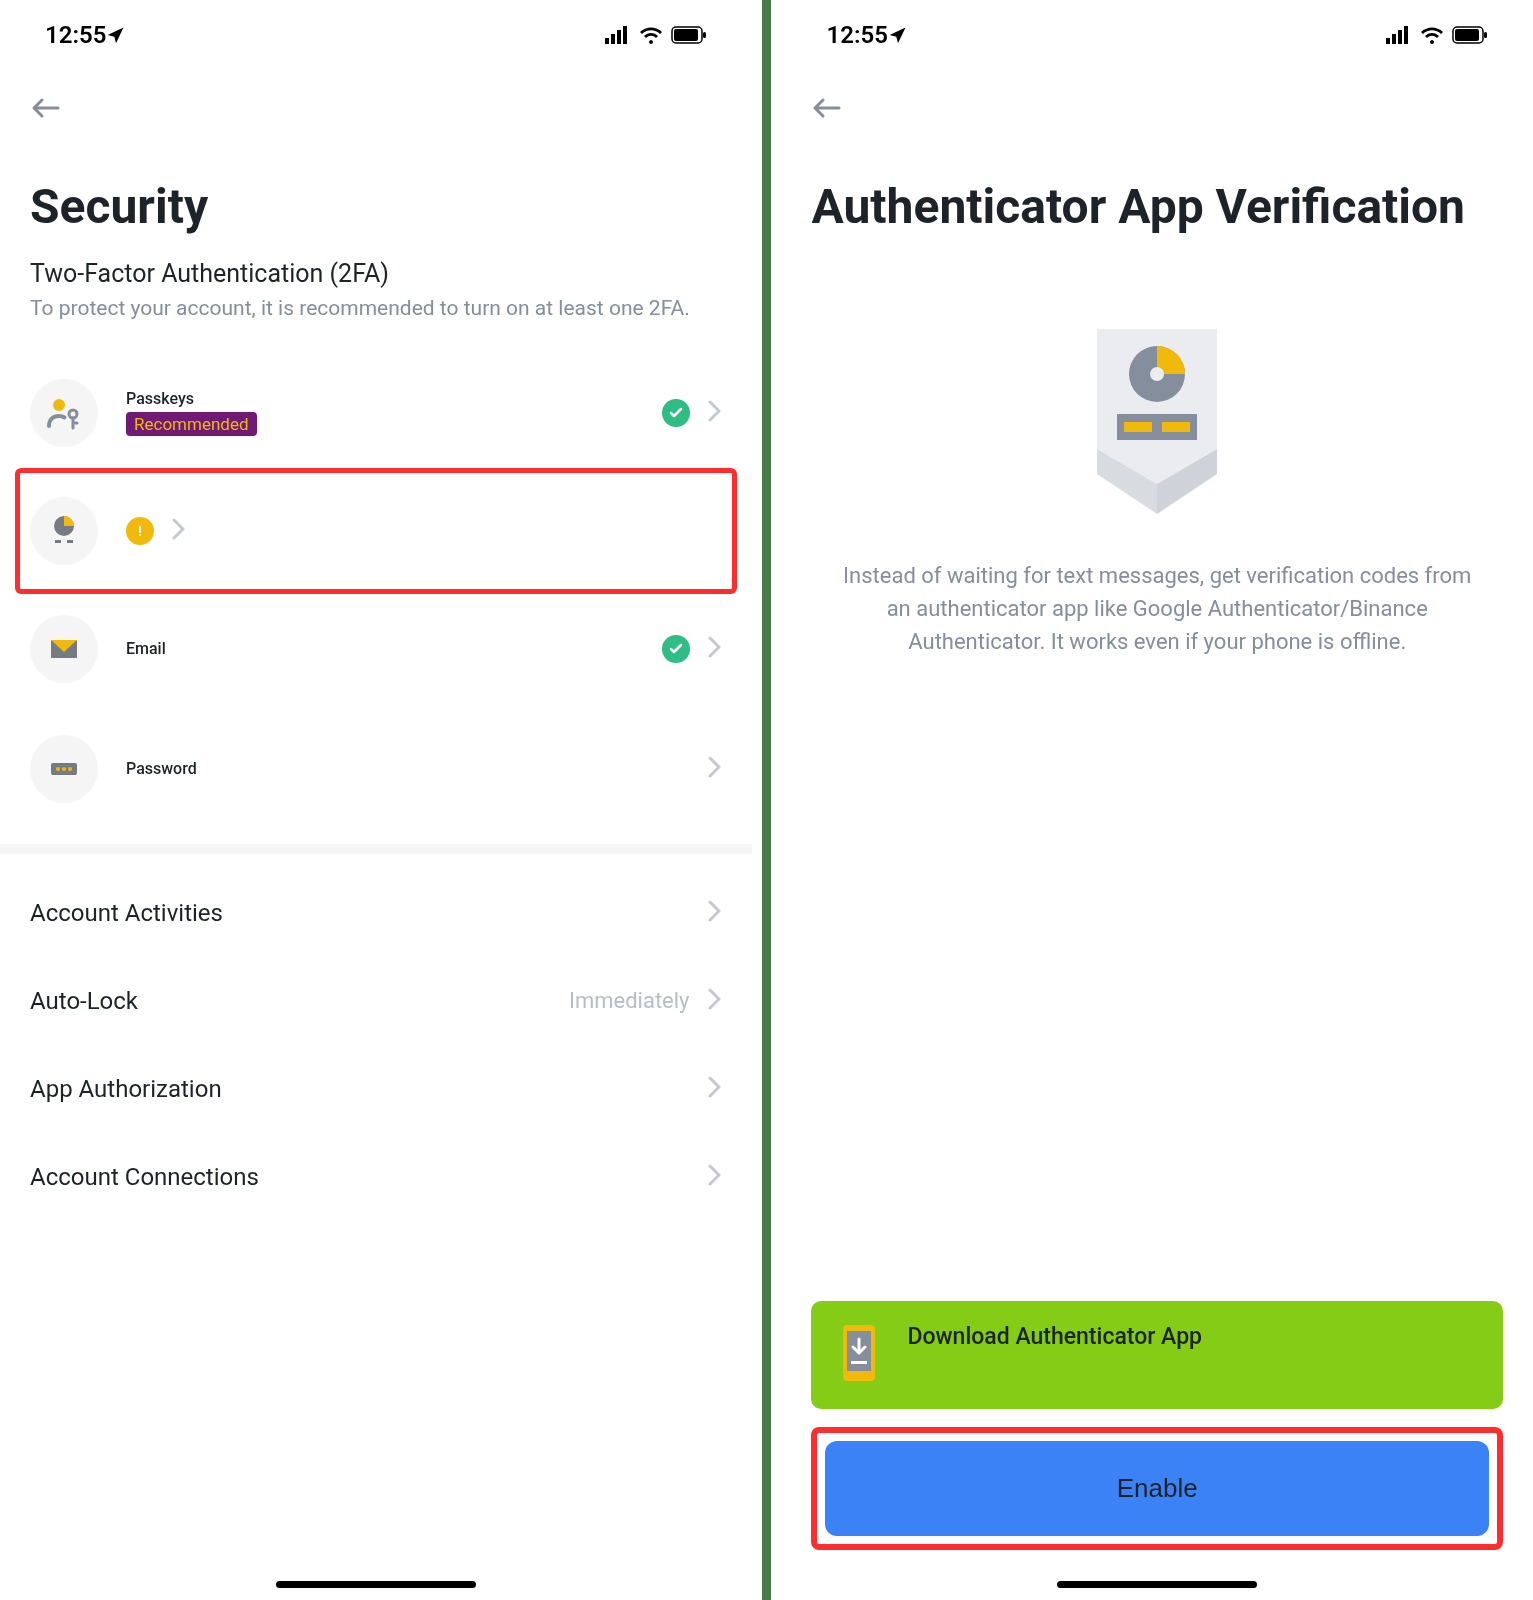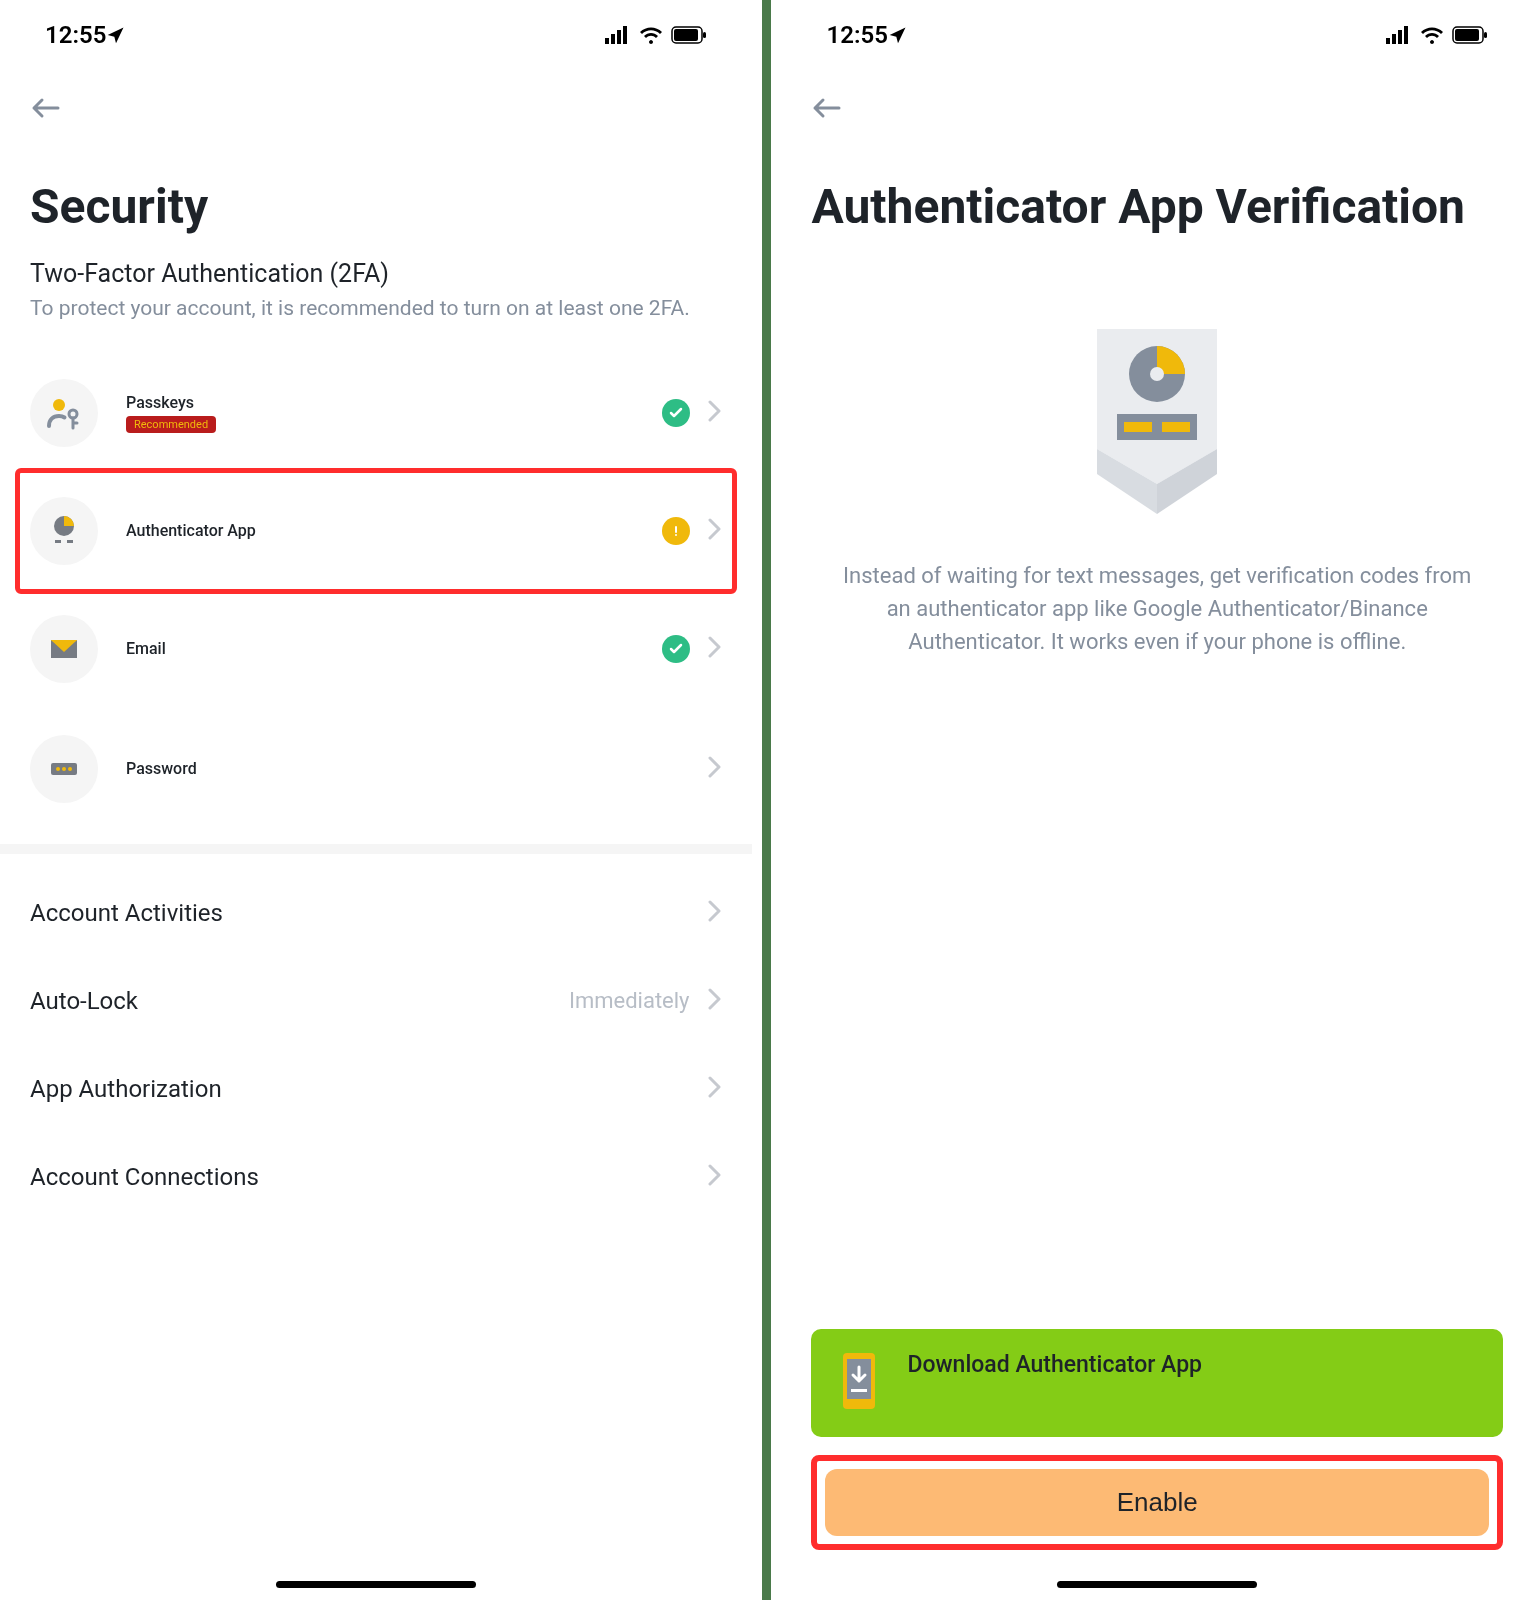--- a/index.html
+++ b/index.html
@@ -18,21 +18,21 @@
   
   .title { font-size: 48px; font-weight: 700; color: #1e2329; padding: 40px 0 25px; line-height: 1.15; }
   
   .subtitle { font-size: 25px; color: #1e2329; font-weight: 400; padding-bottom: 6px;}
   .subdesc { font-size: 21px; color: #848e9c; line-height: 1.35; padding-bottom: 30px;}
   
   .list-item { display: flex; align-items: center; padding: 26px 0; }
   .icon-circle { width: 68px; height: 68px; border-radius: 50%; background: #f5f5f5; display: flex; align-items: center; justify-content: center; margin-right: 28px; flex-shrink: 0; }
   .item-body { flex: 1; display: flex; flex-direction: column; justify-content: center; }
   .item-label { font-size: 16px; color: #1e2329; font-weight: 500; }
-  .item-badge { font-size: 11px; color: #f0b90b; background: #b91c1c; padding: 2px 8px; border-radius: 4px; margin-top: 4px; align-self: flex-start;}
+  .item-badge { font-size: 17px; color: #f0b90b; background: #701a75; padding: 2px 8px; border-radius: 4px; margin-top: 4px; align-self: flex-start;}
   .item-trail { display: flex; align-items: center; gap: 18px; }
   .status-dot { width: 28px; height: 28px; border-radius: 50%; display: flex; align-items: center; justify-content: center; }
   .status-check { background: #2ebd85; }
   .status-warn { background: #f0b90b; }
   .chev { color: #c6c9cf; }
   
   .highlight-box { border: 5px solid #ff2d2d; border-radius: 6px; margin: -5px -15px; padding: 0 10px; }
   .highlight-box .list-item { padding: 24px 0;}
   
   .section-divider { height: 10px; background: #f5f5f5; margin: 15px -30px; }
@@ -46,21 +46,21 @@
   
   
   .illus { display: flex; justify-content: center; padding: 60px 0 40px;}
   .desc-text { font-size: 22px; color: #848e9c; text-align: center; line-height: 1.5; padding: 0 20px 40px;}
   
   .bottom-block { position: absolute; bottom: 50px; left: 30px; right: 30px; }
   .download-row { display: flex; align-items: flex-start; background: #84cc16; border-radius: 10px; padding: 22px 24px; gap: 24px; margin-bottom: 18px;}
   .download-label { font-size: 23px; color: #1e2329; font-weight: 500;}
   
   .enable-wrap { border: 6px solid #ff2d2d; border-radius: 8px; padding: 8px; }
-  .enable-btn { width: 100%; background: #fdba74; border: none; border-radius: 12px; padding: 18px 0; font-size: 26px; font-weight: 500; color: #1e2329; cursor: pointer;}
+  .enable-btn { width: 100%; background: #3b82f6; border: none; border-radius: 12px; padding: 32px 0; font-size: 26px; font-weight: 500; color: #1e2329; cursor: pointer;}
 </style>
 </head>
 <body>
 
 <div class="container">
 
   <div class="phone">
     <div class="status-bar">
       <div class="status-left">
         <span>12:55</span>
@@ -134,23 +134,20 @@
 
     <div class="highlight-box">
       <div class="list-item">
         <div class="icon-circle">
           <svg width="38" height="38" viewBox="0 0 38 38">
               <circle cx="19" cy="14" r="10" fill="#767b83"></circle>
               <path d="M19 4 A10 10 0 0 1 29 14 L19 14 Z" fill="#f0b90b"></path>
               <rect x="10" y="28" width="6" height="3" fill="#767b83"></rect>
               <rect x="22" y="28" width="6" height="3" fill="#767b83"></rect>
             </svg>
-        </div>
-        <div class="item-body">
-          <span class="item-label">Authenticator App</span>
         </div>
         <div class="item-trail">
           <span class="status-dot status-warn">
               <svg width="16" height="16" viewBox="0 0 16 16">
                 <rect x="7" y="3" width="2" height="7" fill="#fff" rx="1"></rect>
                 <rect x="7" y="11" width="2" height="2" fill="#fff" rx="1"></rect>
               </svg>
             </span>
           <span class="chev"><svg width="14" height="22">
                 <path d="M2 2l9 9-9 9" stroke="currentColor" stroke-width="3" fill="none" stroke-linecap="round" stroke-linejoin="round"></path>

